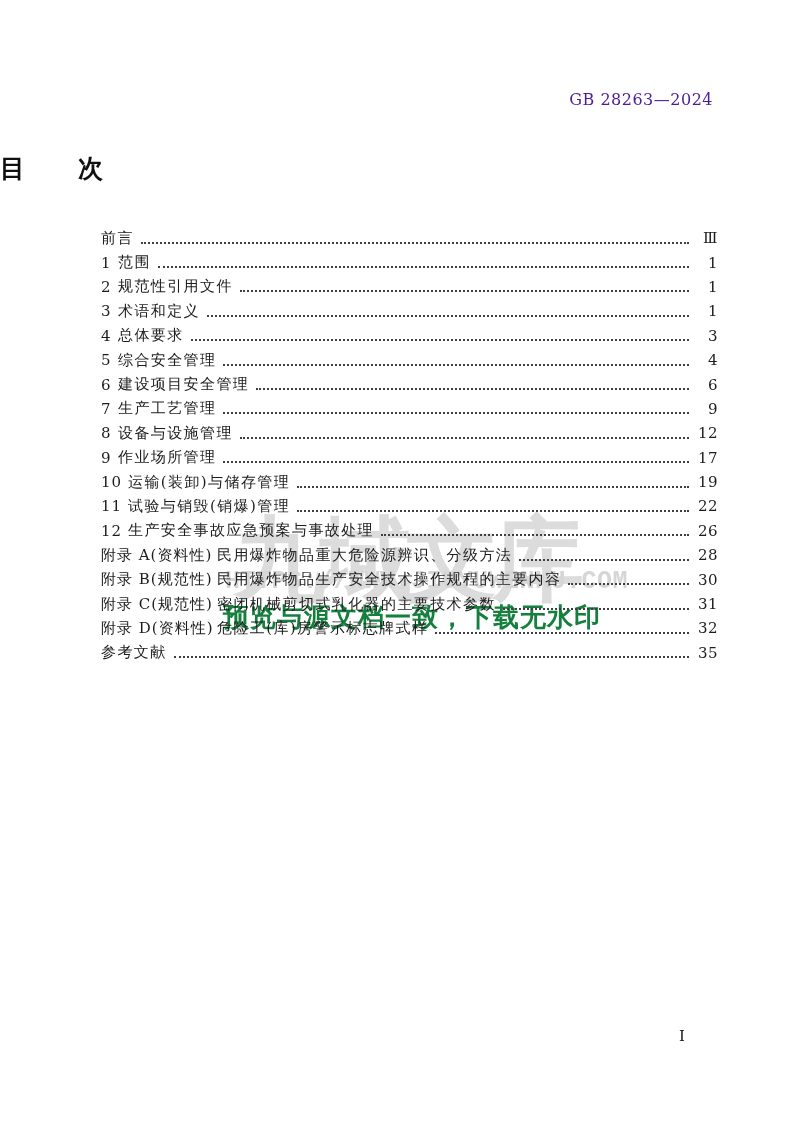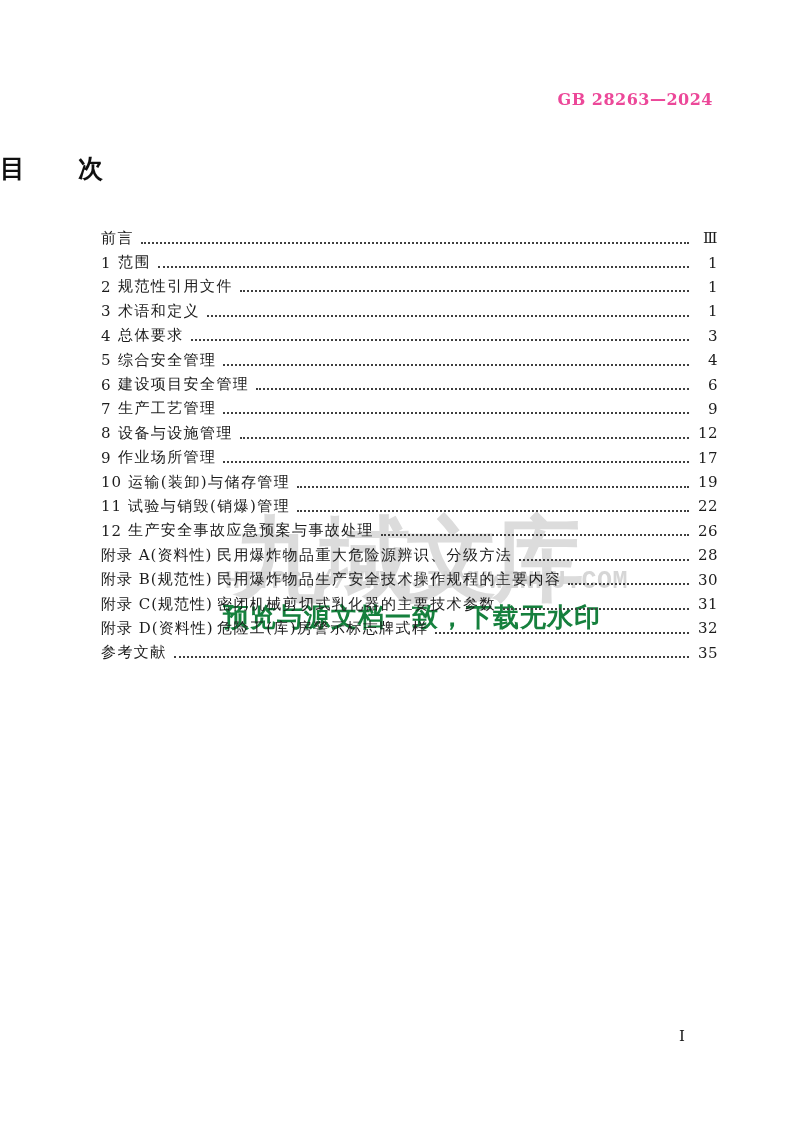--- a/index.html
+++ b/index.html
@@ -10,23 +10,23 @@
     background: #ffffff;
     overflow: hidden;
     font-family: "DejaVu Serif", "Liberation Serif", serif;
     color: #1c1c1c;
   }
   .doc-number {
     position: absolute;
     top: 90px;
     right: 80px;
     font-size: 16px;
-    font-weight: bold;
+    font-weight: normal;
     letter-spacing: 0.5px;
-    color: #ec4899;
+    color: #4c1d95;
     z-index: 2;
     text-align: right;
   }
   .title {
     position: absolute;
     top: 152px;
     left: 0;
     width: 100%;
     margin: 0;
     text-align: left;

